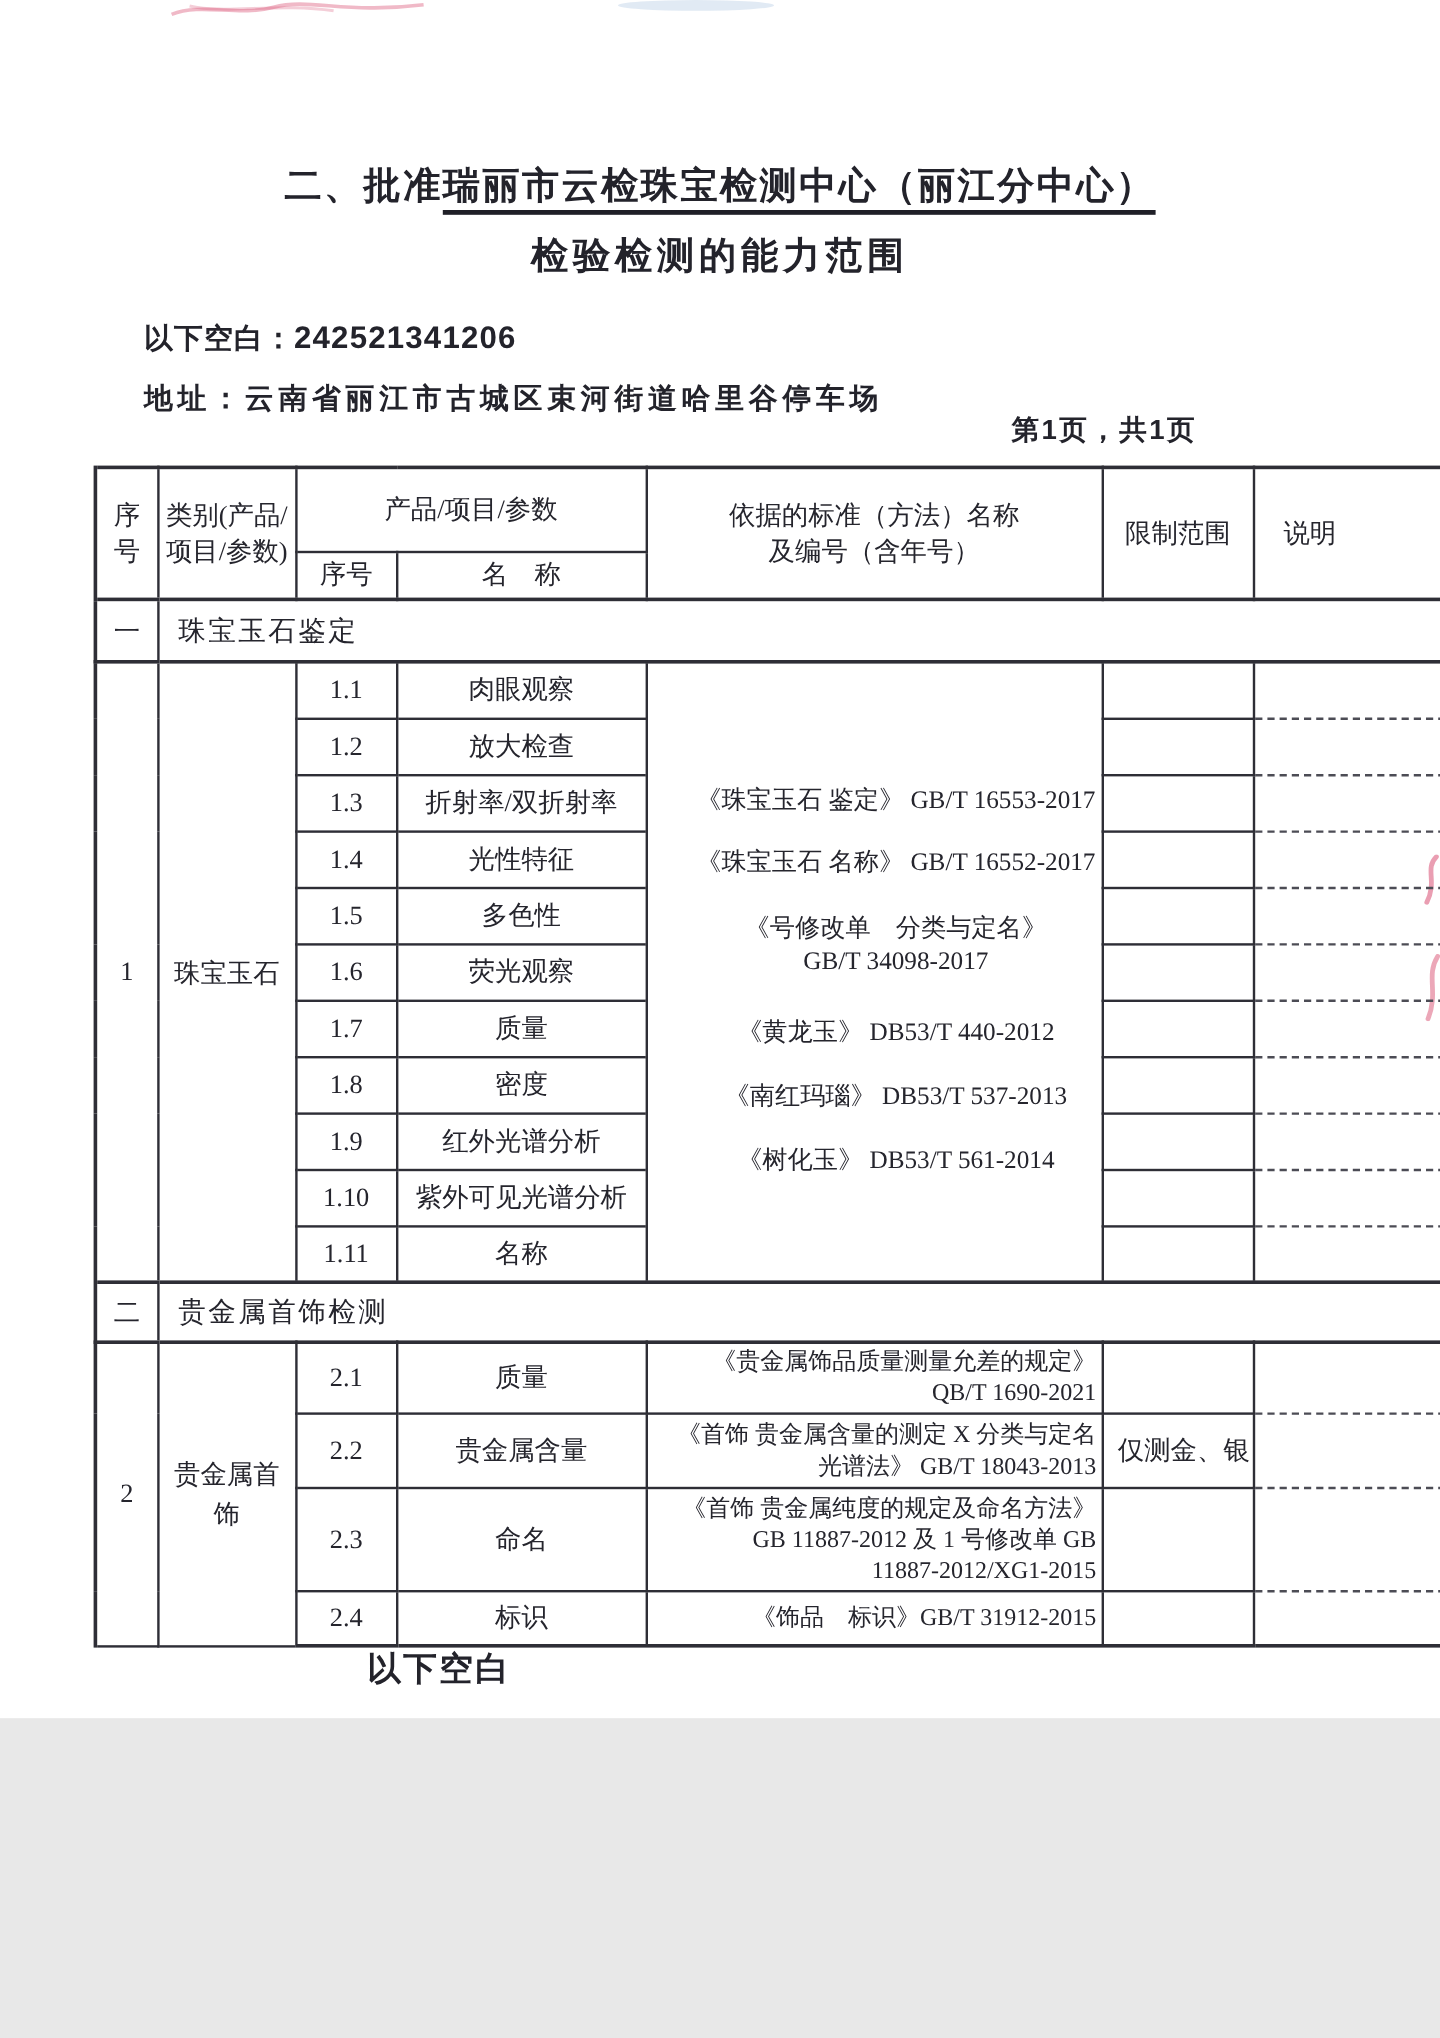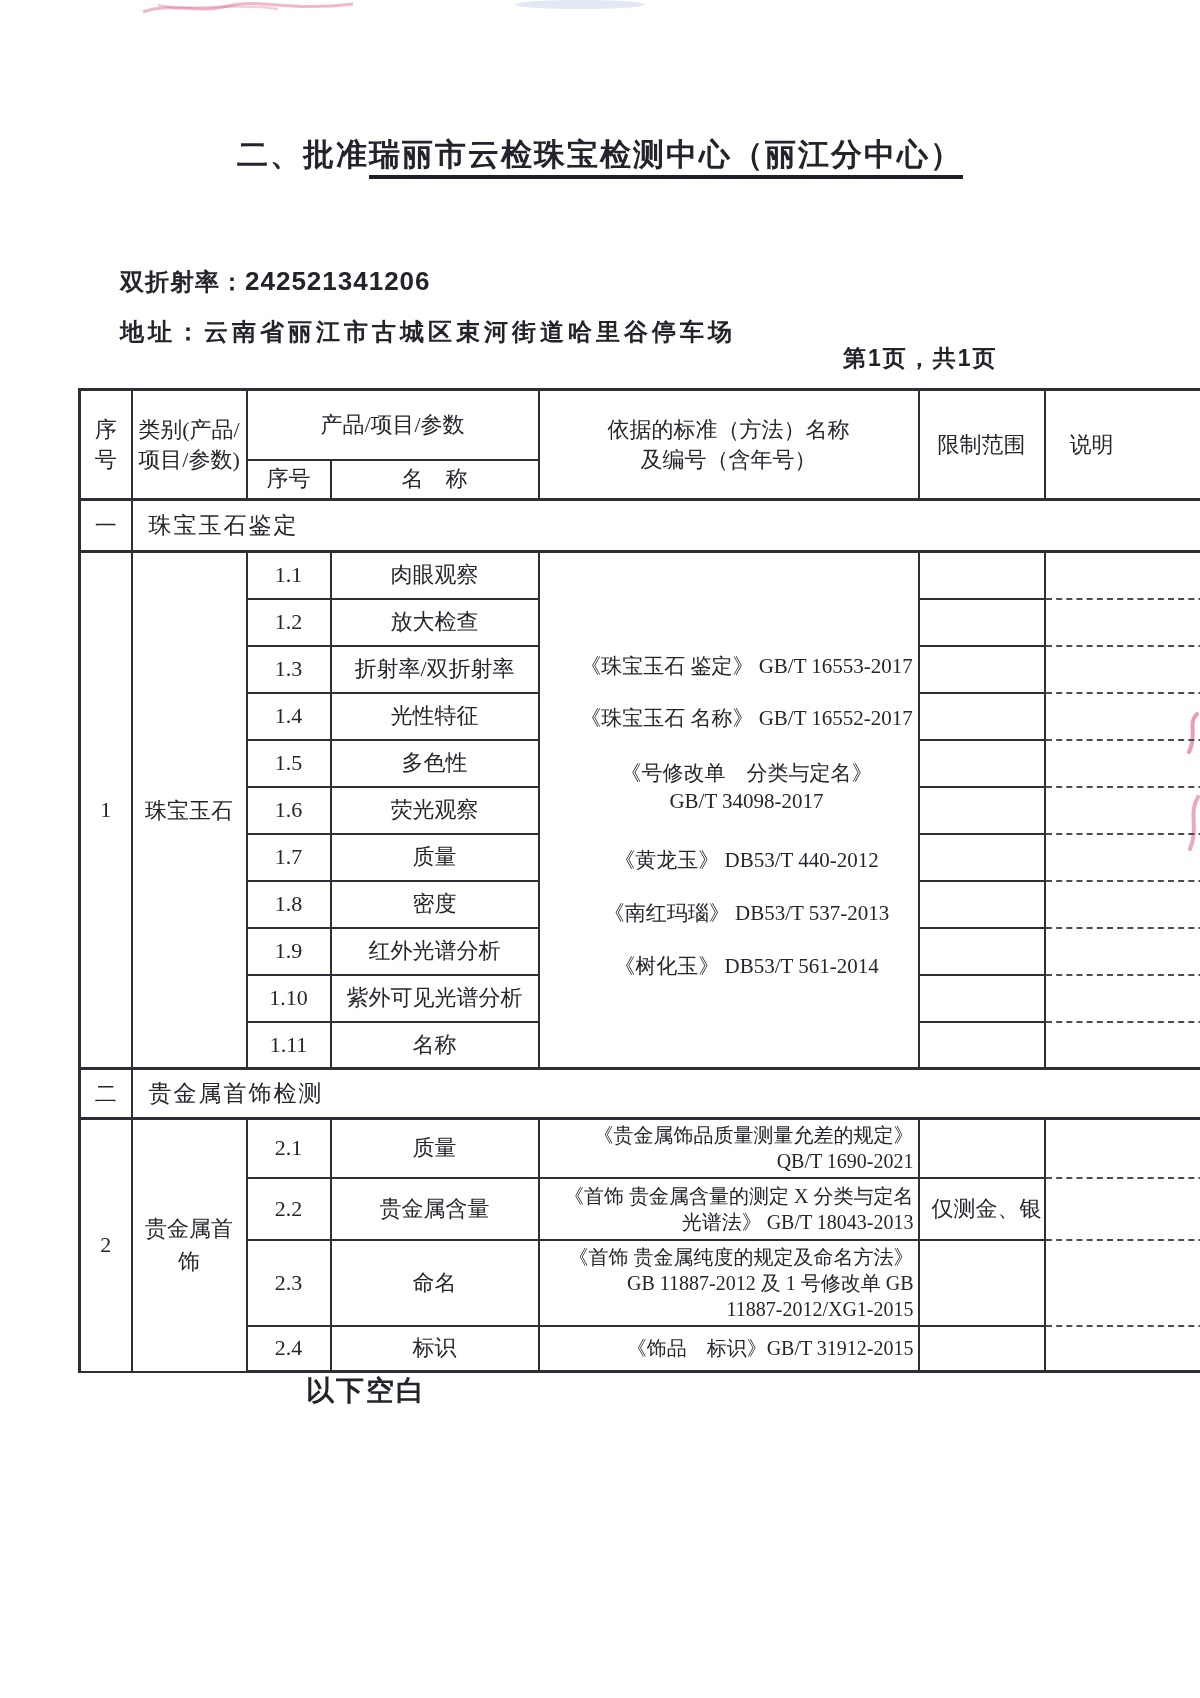--- a/index.html
+++ b/index.html
@@ -1,17 +1,17 @@
 <!DOCTYPE html>
 <html><head>
 <meta charset="utf-8">
 <style>
   html,body{margin:0;padding:0;background:#e8e8e8;}
   .page{
-    position:relative; width:1200px; height:1698px; background:#ffffff;
+    position:relative; width:1200px; height:1432px; background:#ffffff;
     overflow:hidden; font-family:"Liberation Serif", serif; color:#23232b;
     margin:0 auto;
   }
   
   .title-line1{
     position:absolute; top:134px; left:0; width:100%;
     text-align:center; font-family:"Liberation Sans", sans-serif;
     font-size:31px; font-weight:700; letter-spacing:2px; white-space:nowrap;
   }
   .title-underlined{border-bottom:4px solid #1f1f27; padding-bottom:3px;}
@@ -104,23 +104,24 @@
   </div>
   <div class="artifact" style="top:795px;left:1185px">
     <svg width="16" height="56" viewBox="0 0 16 56">
       <path d="M13 2 C3 18, 14 32, 5 54" fill="none" stroke="#d94f72" stroke-width="4" opacity="0.5" stroke-linecap="round"></path>
     </svg>
   </div>
 
   <div class="title-line1">
     <span>二、批准</span><span class="title-underlined">瑞丽市云检珠宝检测中心（丽江分中心）</span>
   </div>
+  <div class="title-line2">检验检测的能力范围</div>
 
   <div class="meta-cert">
-    <span>双折射率：</span><span class="num">242521341206</span>
+    <span>以下空白：</span><span class="num">242521341206</span>
   </div>
   <div class="meta-addr">
     <span>地址：</span><span>云南省丽江市古城区束河街道哈里谷停车场</span>
   </div>
   <div class="page-info">第1页，共1页</div>
 
   <table class="cap-table">
     <colgroup>
       <col style="width:52px">
         <col style="width:115px">

